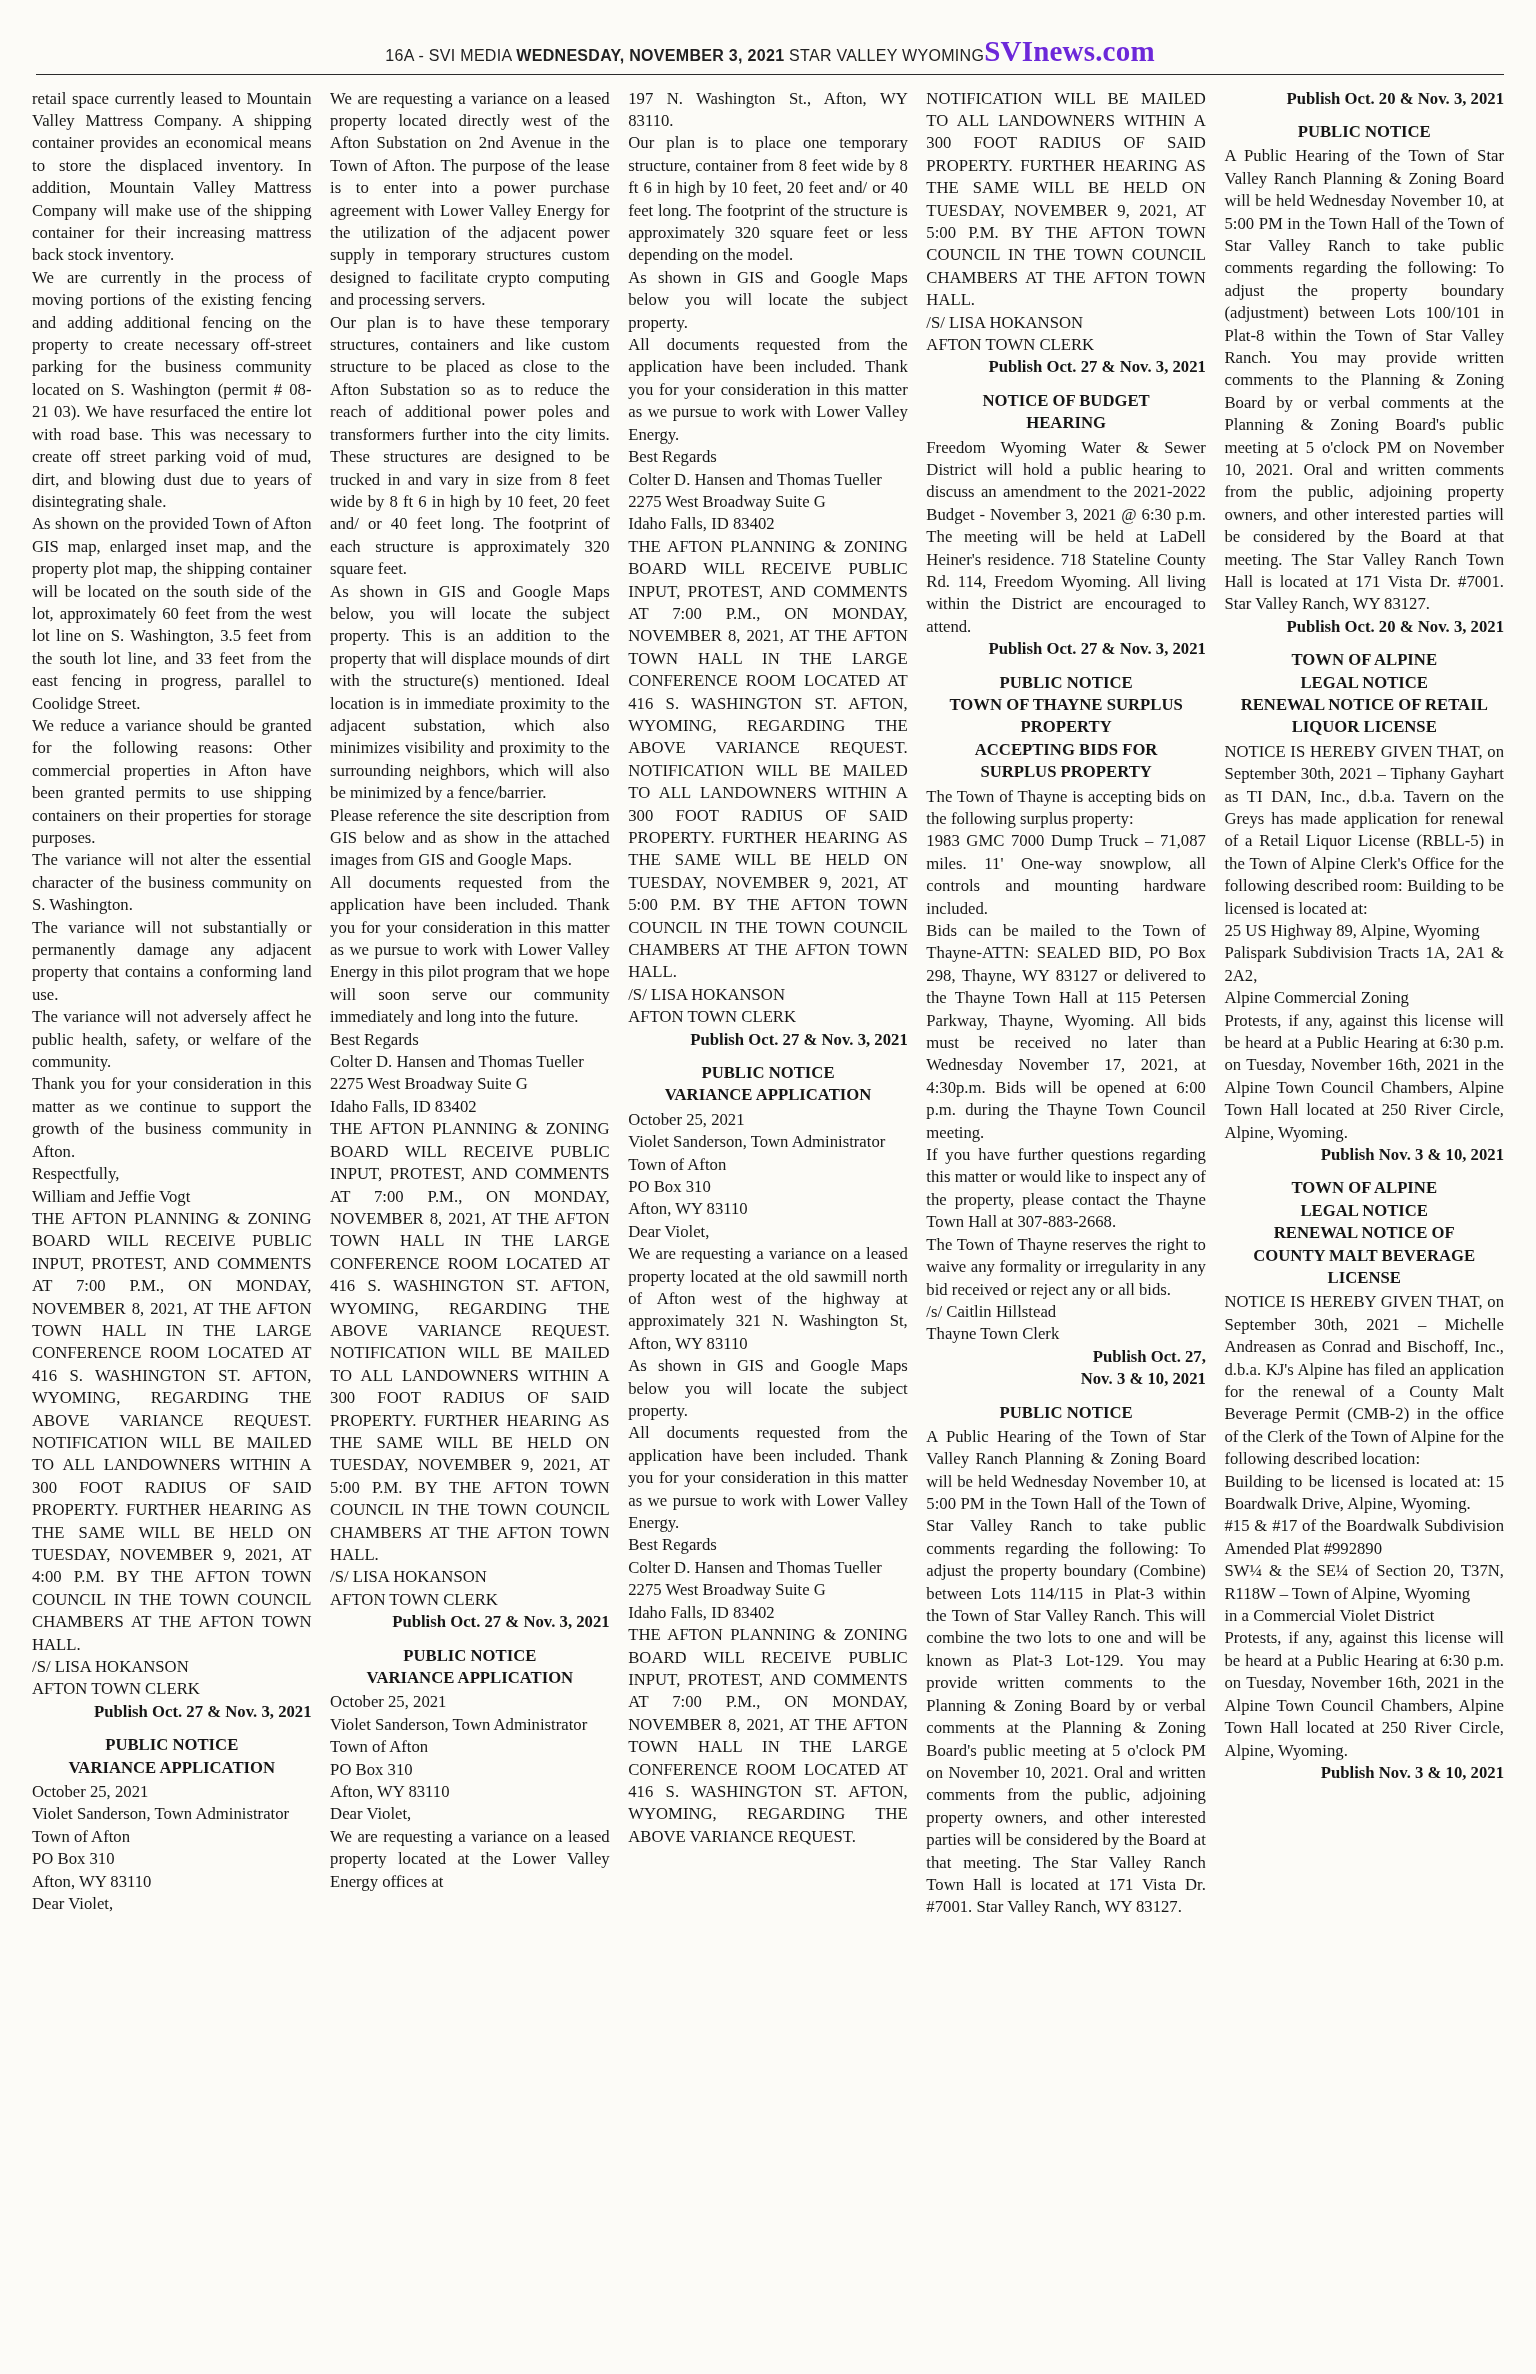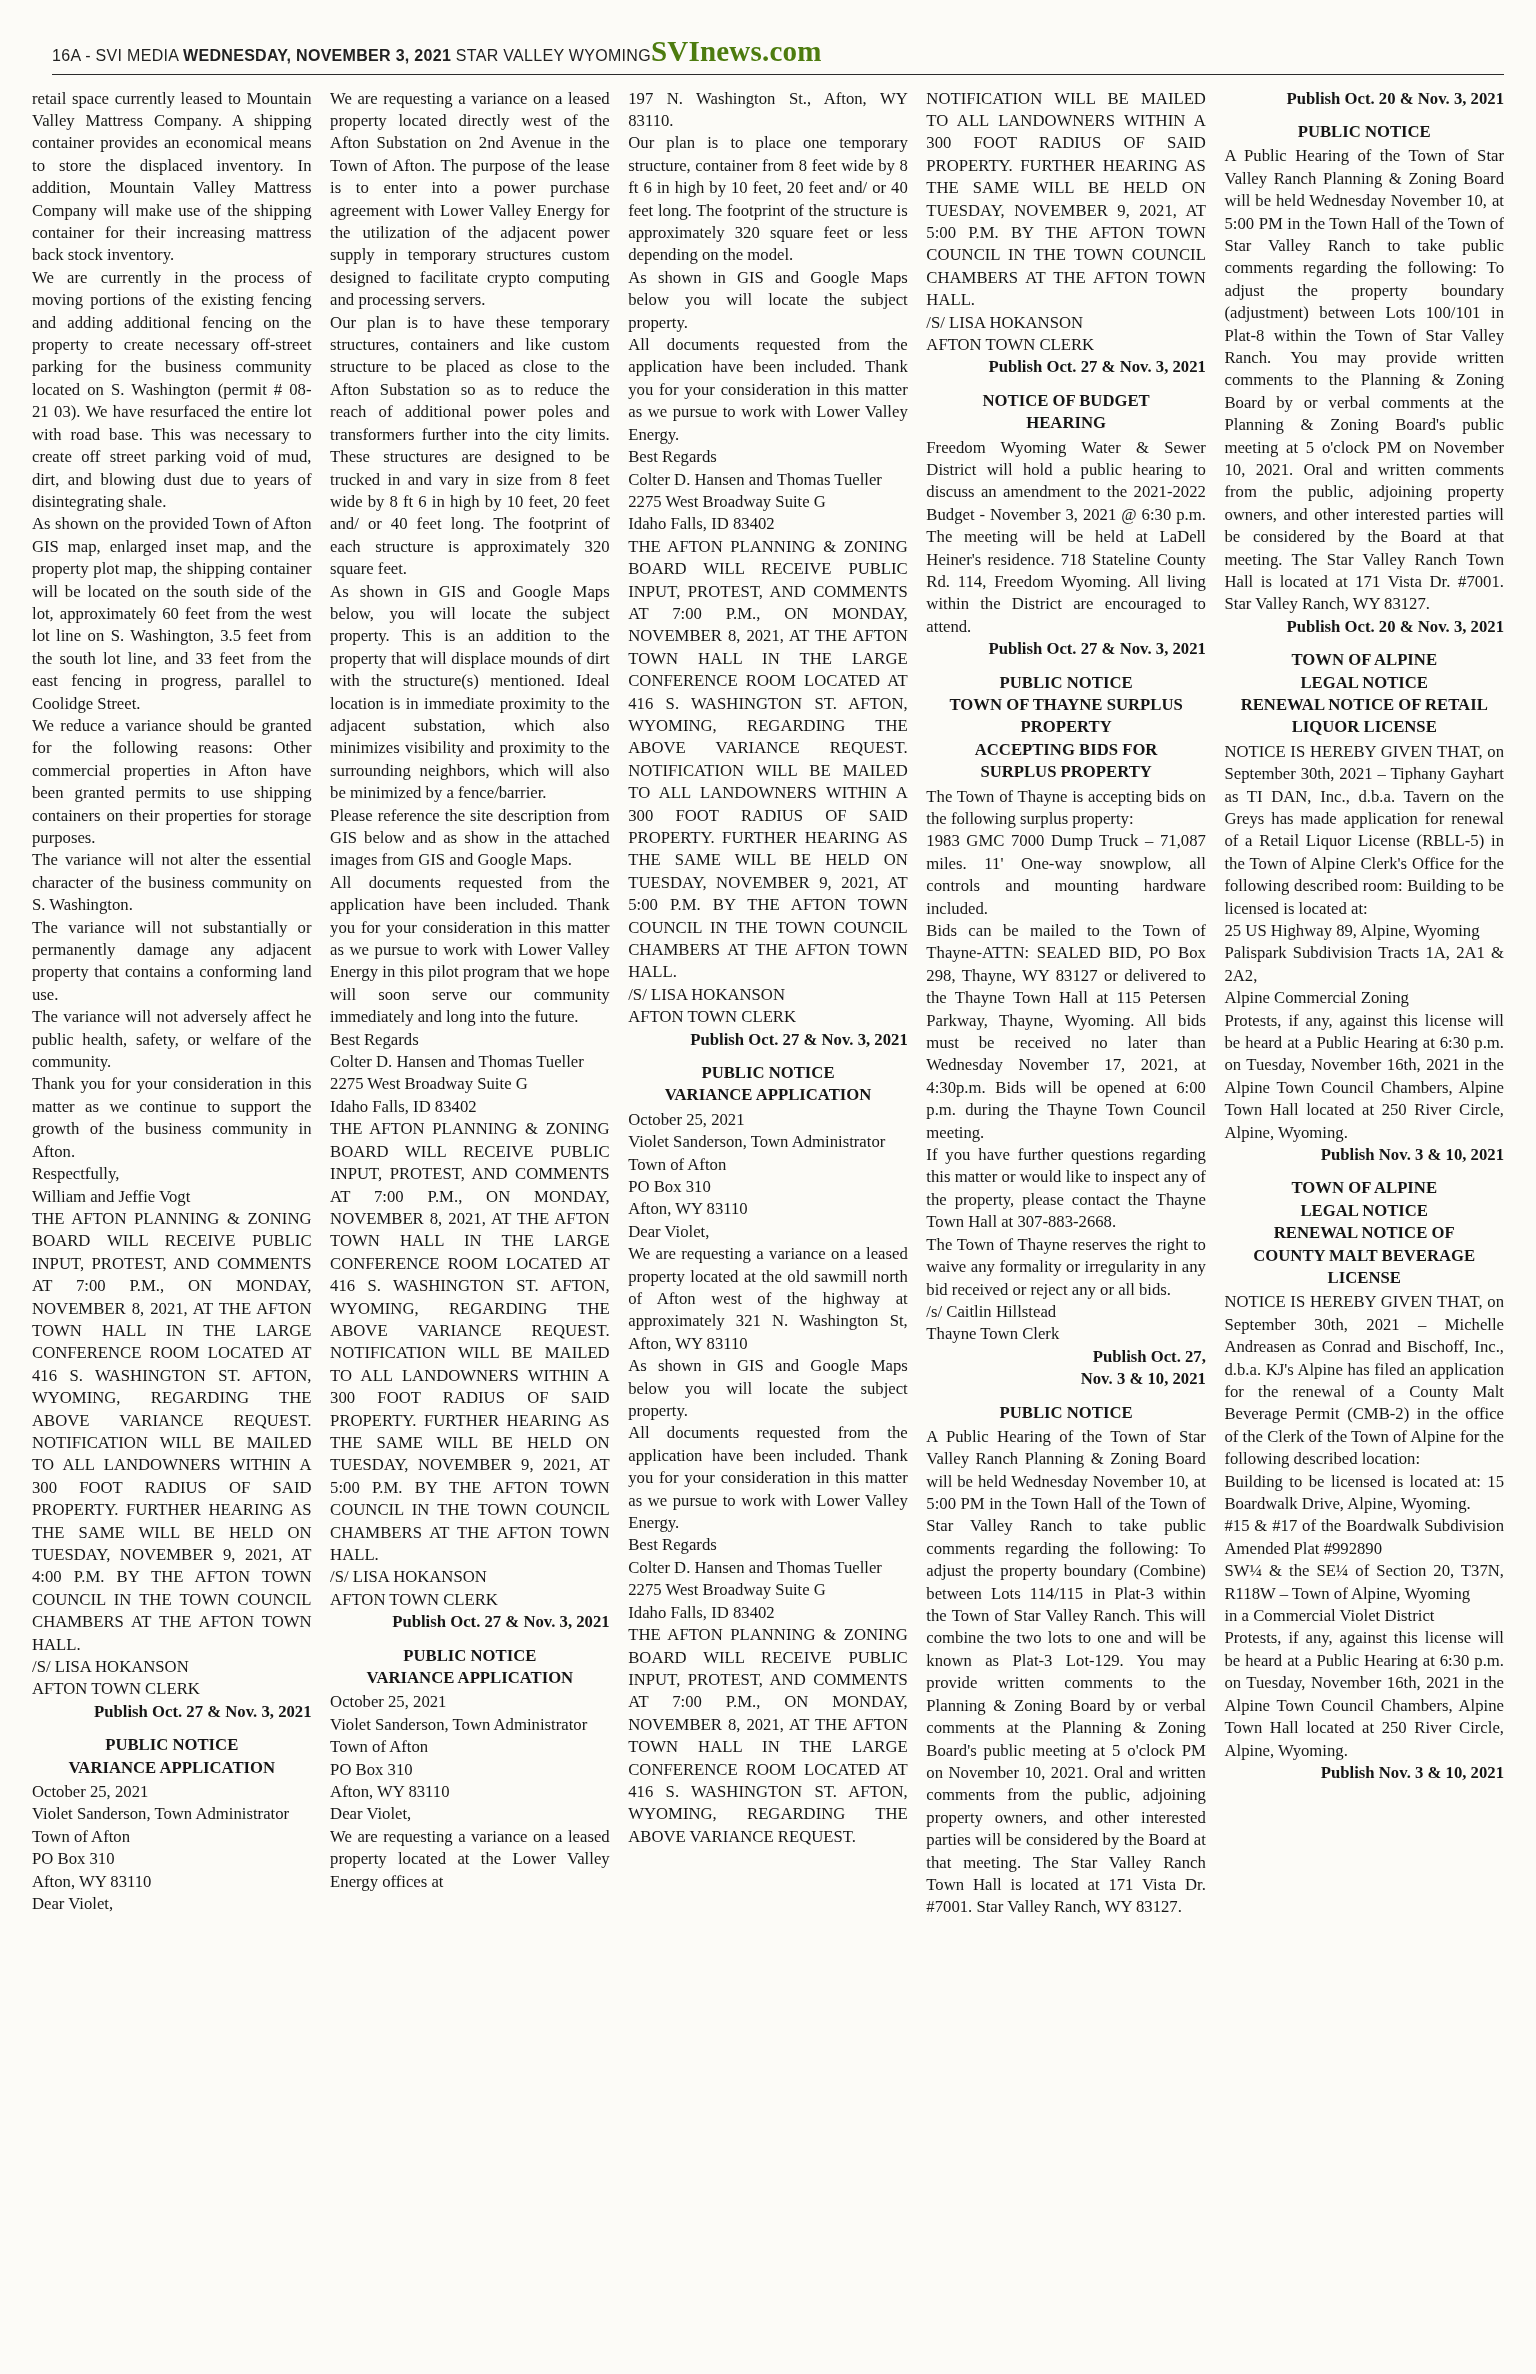--- a/index.html
+++ b/index.html
@@ -4,34 +4,34 @@
 <style>
   html,body{margin:0;padding:0;}
   body{
     width:1536px;height:2375px;
     background:#fcfbf7;
     color:#161616;
     font-family:"Liberation Serif", serif;
     overflow:hidden;
   }
   .masthead{
-    display:flex;justify-content:flex-start;align-items:baseline;
-    margin:35px 32px 0 52px;
+    display:flex;justify-content:center;align-items:baseline;
+    margin:35px 32px 0 36px;
     border-bottom:1.9px solid #2b2b2b;
     padding-bottom:5.6px;
   }
   .masthead-left{
     font-family:"Liberation Sans", sans-serif;
     font-size:16px;letter-spacing:0.3px;color:#222;
     white-space:nowrap;
   }
   .masthead-left .bold{font-weight:bold;}
   .masthead-site{
     font-family:"Liberation Serif", serif;
-    font-weight:bold;font-size:29px;color:#4d7c0f;
+    font-weight:bold;font-size:29px;color:#6d28d9;
     letter-spacing:0.2px;
   }
   .columns{
     display:grid;
     grid-template-columns:repeat(5,1fr);
     column-gap:18.6px;
     padding:13px 32px 0 32px;
     height:2254px;
     overflow:hidden;
   }

